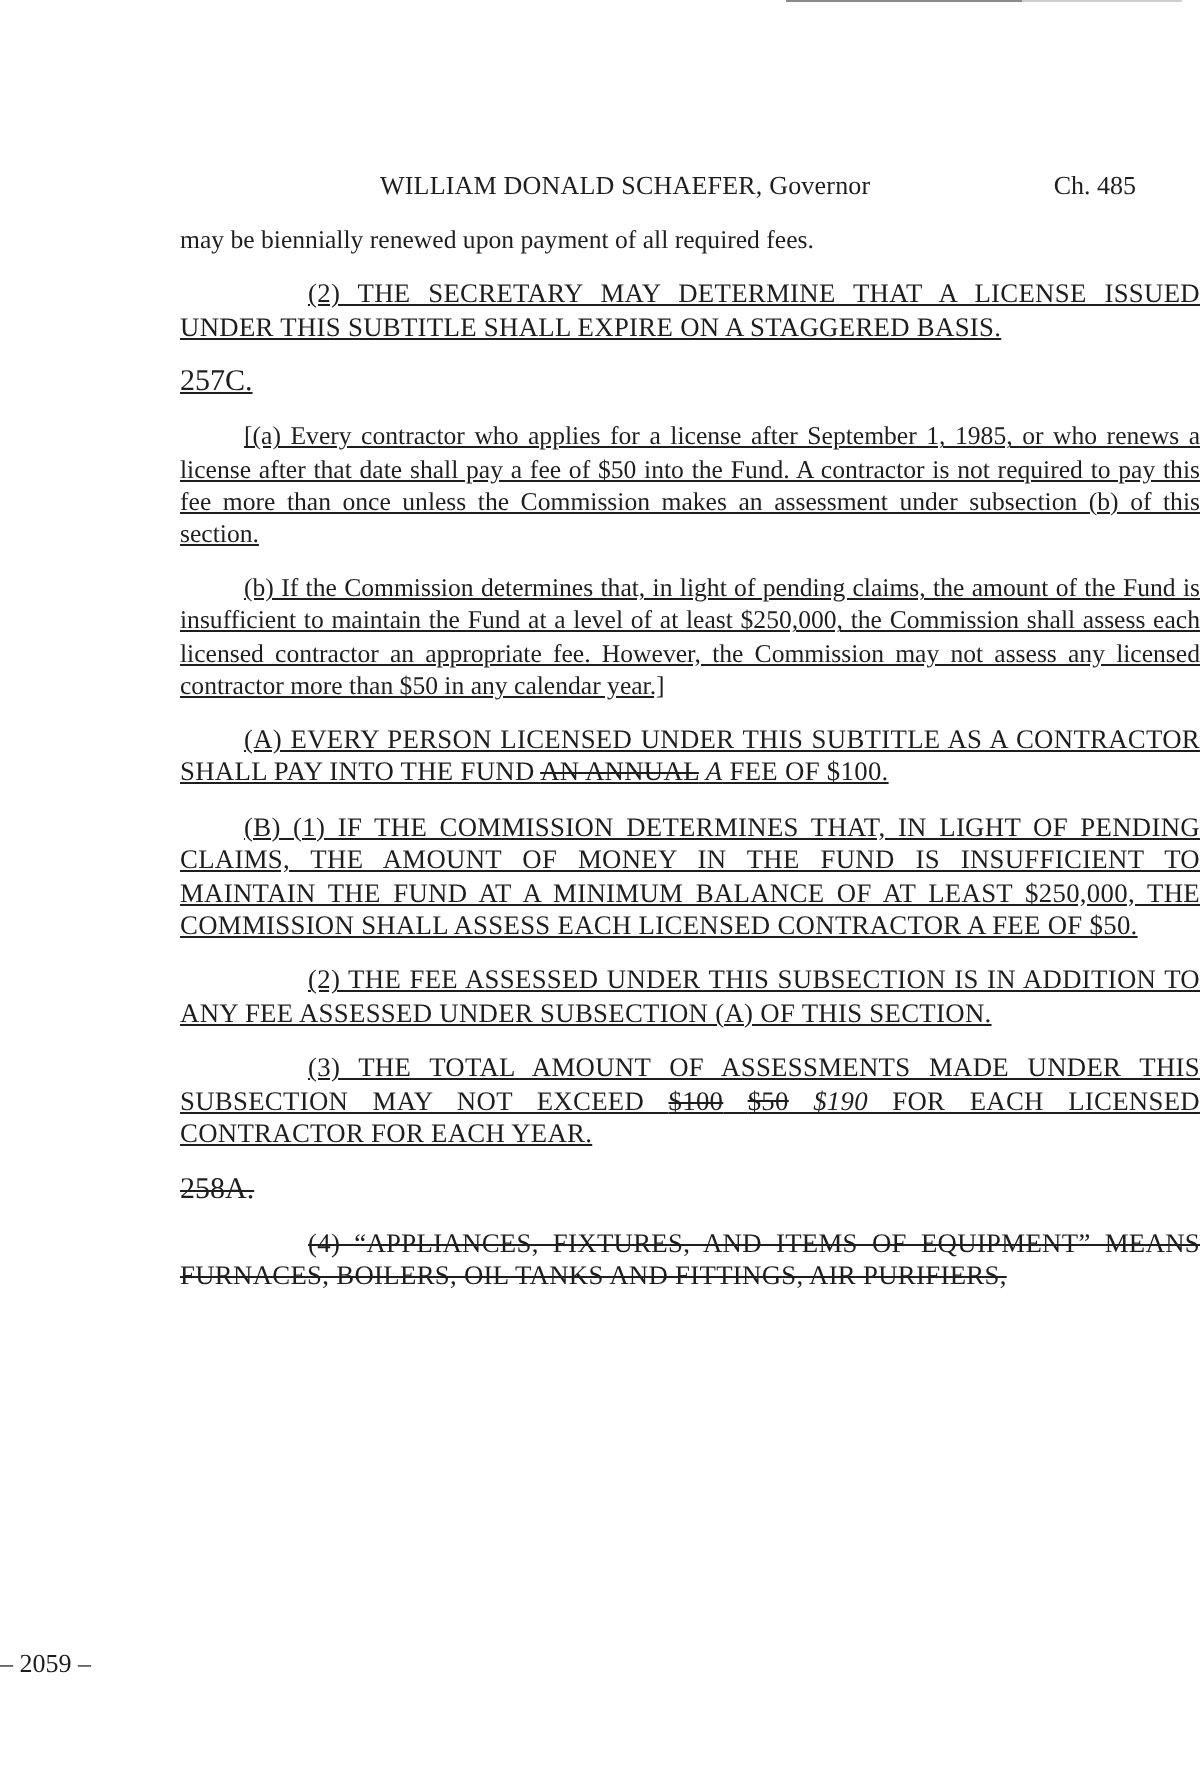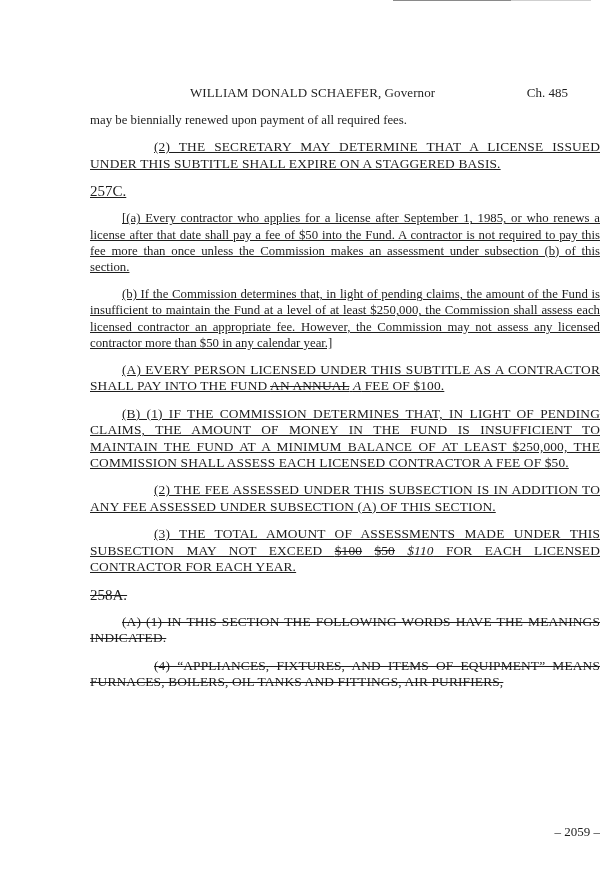--- a/index.html
+++ b/index.html
@@ -28,21 +28,21 @@
   .lower { font-size: 12.8px; line-height: 16.2px; }
   .gap { margin-top: 11px; text-decoration: underline; }
   .ind1 { text-indent: 32px; }
   .ind2 { text-indent: 64px; }
   .s { text-decoration: line-through; text-decoration-thickness: 1.2px; }
   .u { text-decoration: underline; }
   .su { text-decoration: line-through underline; }
   .i { font-style: italic; }
   .secnum { font-size: 15px; }
   .footer {
-    position: absolute; top: 824px; left: 0; width: 600px; text-align: right;
+    position: absolute; top: 824px; left: 0; width: 600px; text-align: left;
     font-size: 13px;
   }
 </style>
 </head>
 <body>
 
 <div class="scan-line a"></div>
 <div class="scan-line b"></div>
 
 <div class="header">
@@ -61,24 +61,23 @@
   <p class="lower ind1 gap">[(a)  Every contractor who applies for a license after September 1, 1985, or who renews a license after that date shall pay a fee of $50 into the Fund. A contractor is not required to pay this fee more than once unless the Commission makes an assessment under subsection (b) of this section.</p>
 
   <p class="lower ind1 gap">(b)  If the Commission determines that, in light of pending claims, the amount of the Fund is insufficient to maintain the Fund at a level of at least $250,000, the Commission shall assess each licensed contractor an appropriate fee. However, the Commission may not assess any licensed contractor more than $50 in any calendar year.]</p>
 
   <p class="caps ind1 gap"><span>(A)  EVERY PERSON LICENSED UNDER THIS SUBTITLE AS A CONTRACTOR SHALL PAY INTO THE FUND </span><span class="s">AN ANNUAL</span> <span class="i u">A</span><span> FEE OF $100.</span></p>
 
   <p class="caps ind1 gap">(B)  (1)  IF THE COMMISSION DETERMINES THAT, IN LIGHT OF PENDING CLAIMS, THE AMOUNT OF MONEY IN THE FUND IS INSUFFICIENT TO MAINTAIN THE FUND AT A MINIMUM BALANCE OF AT LEAST $250,000, THE COMMISSION SHALL ASSESS EACH LICENSED CONTRACTOR A FEE OF $50.</p>
 
   <p class="caps ind2 gap">(2)  THE FEE ASSESSED UNDER THIS SUBSECTION IS IN ADDITION TO ANY FEE ASSESSED UNDER SUBSECTION (A) OF THIS SECTION.</p>
 
-  <p class="caps ind2 gap"><span>(3)  THE TOTAL AMOUNT OF ASSESSMENTS MADE UNDER THIS SUBSECTION MAY NOT EXCEED </span><span class="s">$100</span> <span class="su">$50</span><span class="u">&nbsp;</span><span class="i u">$110</span><span> FOR EACH LICENSED CONTRACTOR FOR EACH YEAR.</span></p>
+  <p class="caps ind2 gap"><span>(3)  THE TOTAL AMOUNT OF ASSESSMENTS MADE UNDER THIS SUBSECTION MAY NOT EXCEED </span><span class="s">$100</span> <span class="su">$50</span><span class="u">&nbsp;</span><span class="i u">$190</span><span> FOR EACH LICENSED CONTRACTOR FOR EACH YEAR.</span></p>
 
 
 
   <p class="secnum gap s">258A.</p>
 
-  <p class="caps ind1 gap s">(A)  (1)  IN THIS SECTION THE FOLLOWING WORDS HAVE THE MEANINGS INDICATED.</p>
 
   <p class="caps ind2 gap s">(4)  “APPLIANCES, FIXTURES, AND ITEMS OF EQUIPMENT” MEANS FURNACES, BOILERS, OIL TANKS AND FITTINGS, AIR PURIFIERS,</p>
 </div>
 
 <div class="footer">– 2059 –</div>
 
 </body></html>

